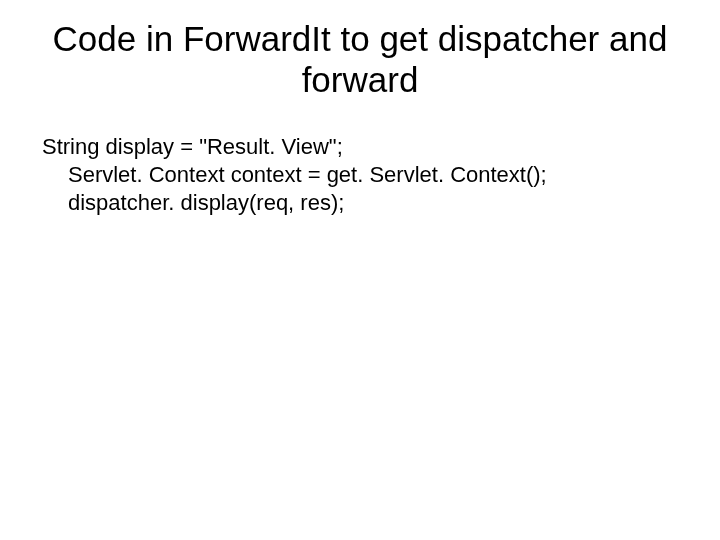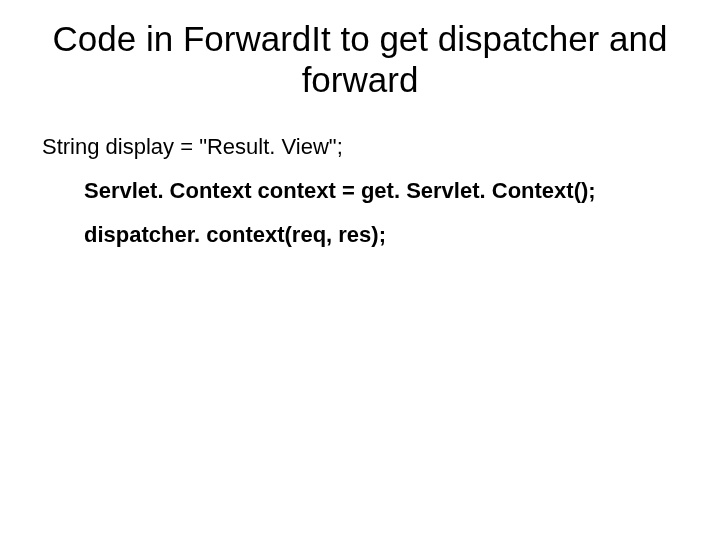--- a/index.html
+++ b/index.html
@@ -27,27 +27,26 @@
   .body {
     font-size: 22px;
     line-height: 1.28;
     padding-left: 14px;
   }
   .line-1 {
     margin: 0;
   }
   .indent {
     padding-left: 26px;
-    margin: 16px;
-    font-weight: bold;
+    margin: 0;
   }
 </style>
 </head>
 <body>
 
 <div class="slide">
   <h1 class="title">Code in ForwardIt to get dispatcher and forward</h1>
   <div class="body">
     <p class="line-1">String display = "Result. View";</p>
     <p class="indent">Servlet. Context context = get. Servlet. Context();</p>
-    <p class="indent">dispatcher. context(req, res);</p>
+    <p class="indent">dispatcher. display(req, res);</p>
   </div>
 </div>
 
 </body></html>

